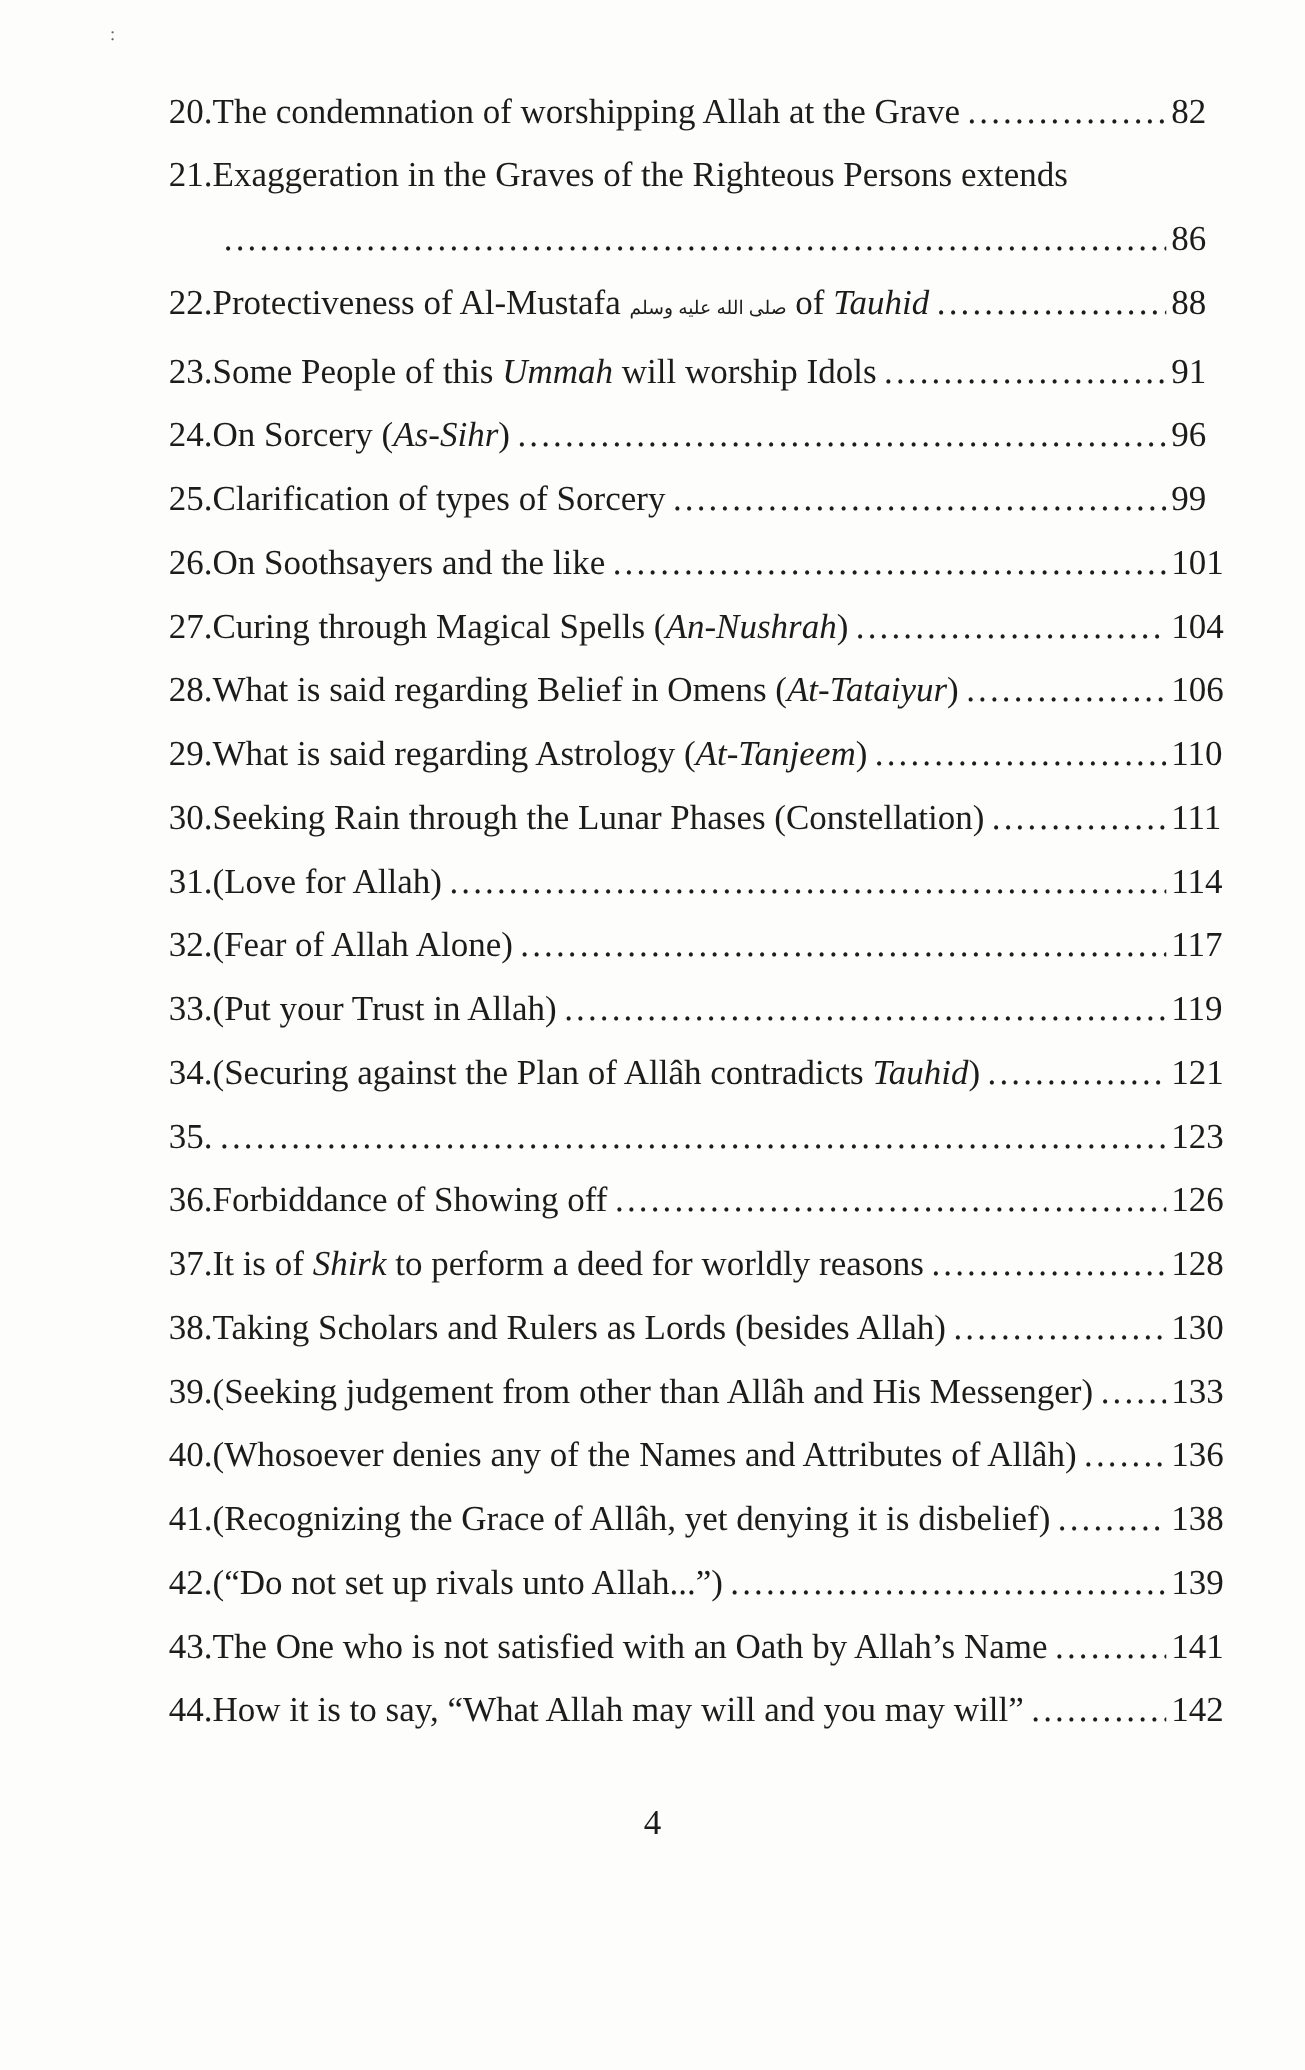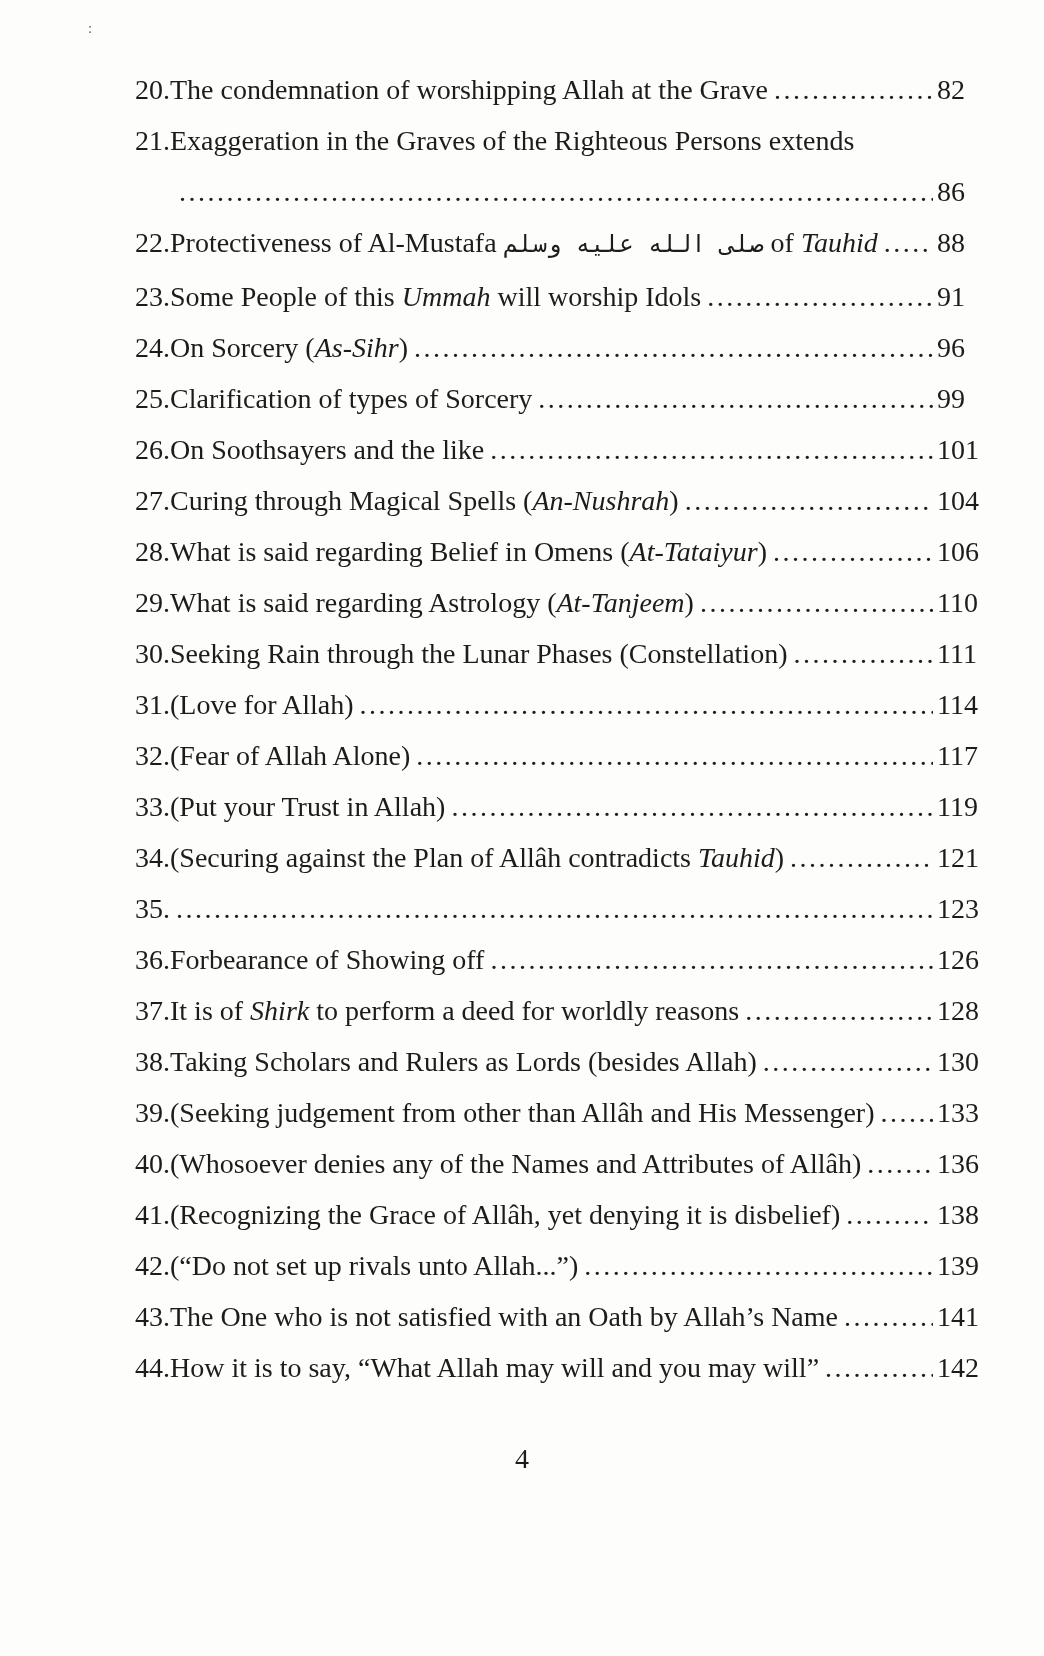--- a/index.html
+++ b/index.html
@@ -36,22 +36,22 @@
     align-items: baseline;
     font-size: 28px;
     line-height: 31px;
     margin-bottom: 20px;
   }
   .row.indent { padding-left: 38px; }
   .num { white-space: pre; }
   .title { white-space: nowrap; }
   .title .it { font-style: italic; }
   .title .ar {
-    font-family: Liberation Mono, monospace;
-    font-size: 24px;
+    font-family: Liberation Sans, sans-serif;
+    font-size: 15px;
     letter-spacing: 0;
   }
   .leader {
     flex: 1 1 auto;
     min-width: 0;
     overflow: hidden;
     white-space: nowrap;
     letter-spacing: 2.5px;
     margin: 0 4px 0 6px;
   }
@@ -167,21 +167,21 @@
         <span class="leader">....................................................................................................</span>
         <span class="pg">121</span>
       </div>
       <div class="row">
         <span class="num">35.</span>
         <span class="leader">....................................................................................................</span>
         <span class="pg">123</span>
       </div>
       <div class="row">
         <span class="num">36.</span>
-        <span class="title"><span>Forbearance of Showing off</span></span>
+        <span class="title"><span>Forbiddance of Showing off</span></span>
         <span class="leader">....................................................................................................</span>
         <span class="pg">126</span>
       </div>
       <div class="row">
         <span class="num">37.</span>
         <span class="title"><span>It is of </span><span class="it">Shirk</span><span> to perform a deed for worldly reasons</span></span>
         <span class="leader">....................................................................................................</span>
         <span class="pg">128</span>
       </div>
       <div class="row">

